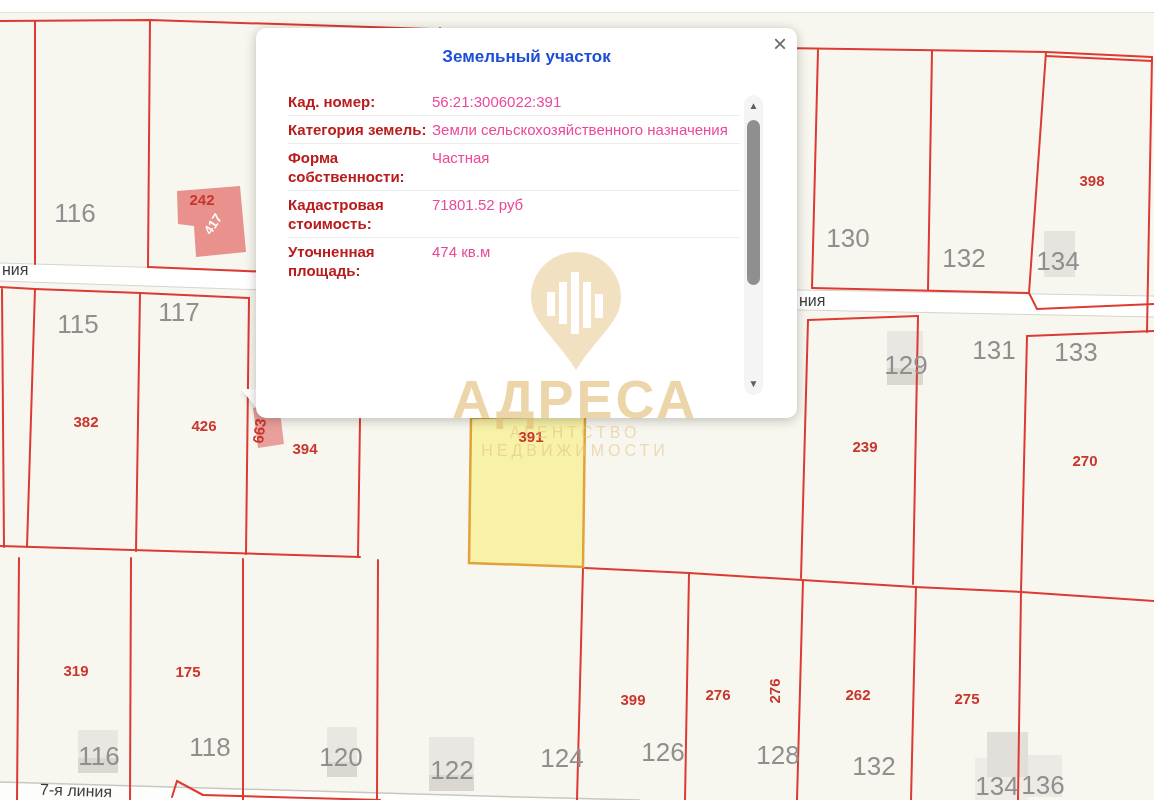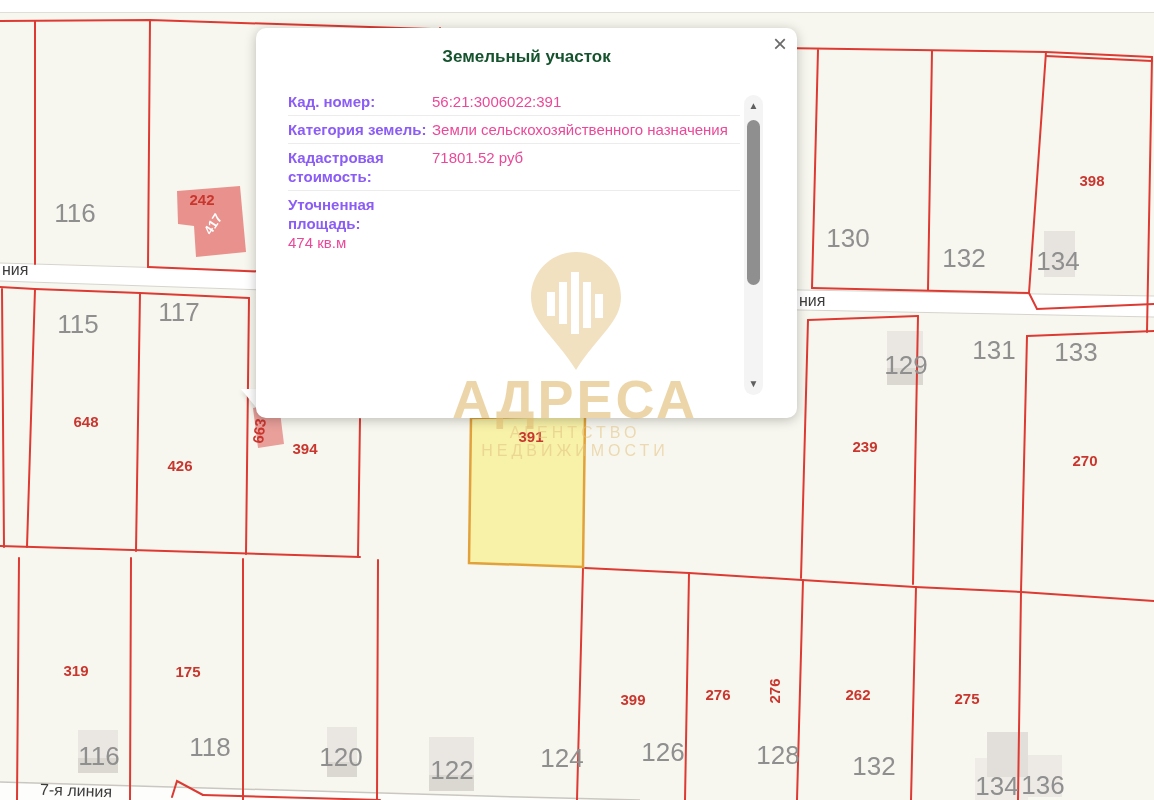--- a/index.html
+++ b/index.html
@@ -27,29 +27,29 @@
     border-left:22px solid transparent;border-right:22px solid transparent;
     border-top:27px solid #ffffff;
     filter:drop-shadow(0 3px 2px rgba(0,0,0,0.12));
   }
   #popup-close{
     position:absolute;right:10px;top:4px;font-size:24px;line-height:24px;
     color:#6b6b6b;cursor:pointer;font-weight:400;
   }
   #popup-title{
     margin-top:19px;width:100%;text-align:center;
-    font-size:17px;font-weight:700;color:#14532d;
+    font-size:17px;font-weight:700;color:#1d4ed8;
   }
   #popup-fields{
     position:absolute;left:32px;top:60px;width:452px;
     font-size:15px;line-height:19px;color:#222;
   }
   .p-row{display:flex;padding:4px 0;border-bottom:1px solid #ececec;}
-  .p-row:last-child{border-bottom:none;flex-direction:column;}
-  .p-lbl{width:144px;flex:none;font-weight:700;color:#8b5cf6;}
+  .p-row:last-child{border-bottom:none;}
+  .p-lbl{width:144px;flex:none;font-weight:700;color:#b91c1c;}
   .p-val{width:308px;color:#ec4899;}
   #popup-scrollbar{
     position:absolute;left:488px;top:67px;width:19px;height:300px;
     background:#f4f4f4;border-radius:10px;
   }
   .sb-arrow{
     position:absolute;left:0;width:19px;text-align:center;
     font-size:10px;color:#5f5f5f;line-height:14px;cursor:pointer;
   }
   #sb-up{top:4px;} #sb-down{bottom:4px;}
@@ -170,22 +170,22 @@
     <span class="map-label lbl-gray" style="left: 341px; top: 757px; transform: translate(-50%, -50%) rotate(0deg);">120</span>
     <span class="map-label lbl-gray" style="left: 452px; top: 770px; transform: translate(-50%, -50%) rotate(0deg);">122</span>
     <span class="map-label lbl-gray" style="left: 562px; top: 758px; transform: translate(-50%, -50%) rotate(0deg);">124</span>
     <span class="map-label lbl-gray" style="left: 663px; top: 752px; transform: translate(-50%, -50%) rotate(0deg);">126</span>
     <span class="map-label lbl-gray" style="left: 778px; top: 755px; transform: translate(-50%, -50%) rotate(0deg);">128</span>
     <span class="map-label lbl-gray" style="left: 874px; top: 766px; transform: translate(-50%, -50%) rotate(0deg);">132</span>
     <span class="map-label lbl-gray" style="left: 997px; top: 786px; transform: translate(-50%, -50%) rotate(0deg);">134</span>
     <span class="map-label lbl-gray" style="left: 1043px; top: 785px; transform: translate(-50%, -50%) rotate(0deg);">136</span>
     <span class="map-label lbl-red" style="left: 202px; top: 155px; transform: translate(-50%, -50%) rotate(0deg); margin-top: 44px;">242</span>
     <span class="map-label lbl-red" style="left: 1092px; top: 180px; transform: translate(-50%, -50%) rotate(0deg);">398</span>
-    <span class="map-label lbl-red" style="left: 86px; top: 421px; transform: translate(-50%, -50%) rotate(0deg);">648</span>
-    <span class="map-label lbl-red" style="left: 180px; top: 425px; transform: translate(-50%, -50%) rotate(0deg); margin-top: 40px;">426</span>
+    <span class="map-label lbl-red" style="left: 86px; top: 421px; transform: translate(-50%, -50%) rotate(0deg);">382</span>
+    <span class="map-label lbl-red" style="left: 204px; top: 425px; transform: translate(-50%, -50%) rotate(0deg);">426</span>
     <span class="map-label lbl-red" style="left: 305px; top: 448px; transform: translate(-50%, -50%) rotate(0deg);">394</span>
     <span class="map-label lbl-red" style="left: 531px; top: 436px; transform: translate(-50%, -50%) rotate(0deg);">391</span>
     <span class="map-label lbl-red" style="left: 865px; top: 446px; transform: translate(-50%, -50%) rotate(0deg);">239</span>
     <span class="map-label lbl-red" style="left: 1085px; top: 460px; transform: translate(-50%, -50%) rotate(0deg);">270</span>
     <span class="map-label lbl-red" style="left: 76px; top: 670px; transform: translate(-50%, -50%) rotate(0deg);">319</span>
     <span class="map-label lbl-red" style="left: 188px; top: 671px; transform: translate(-50%, -50%) rotate(0deg);">175</span>
     <span class="map-label lbl-red" style="left: 633px; top: 687px; transform: translate(-50%, -50%) rotate(0deg); margin-top: 12px;">399</span>
     <span class="map-label lbl-red" style="left: 718px; top: 694px; transform: translate(-50%, -50%) rotate(0deg);">276</span>
     <span class="map-label lbl-red" style="left: 774px; top: 691px; transform: translate(-50%, -50%) rotate(-90deg);">276</span>
     <span class="map-label lbl-red" style="left: 858px; top: 694px; transform: translate(-50%, -50%) rotate(0deg);">262</span>
@@ -204,20 +204,24 @@
   <div id="popup-fields">
       <div class="p-row">
         <div class="p-lbl">Кад. номер:</div>
         <div class="p-val">56:21:3006022:391</div>
       </div>
       <div class="p-row">
         <div class="p-lbl">Категория земель:</div>
         <div class="p-val">Земли сельскохозяйственного назначения</div>
       </div>
       <div class="p-row">
+        <div class="p-lbl">Форма собственности:</div>
+        <div class="p-val">Частная</div>
+      </div>
+      <div class="p-row">
         <div class="p-lbl">Кадастровая стоимость:</div>
         <div class="p-val">71801.52 руб</div>
       </div>
       <div class="p-row">
         <div class="p-lbl">Уточненная площадь:</div>
         <div class="p-val">474 кв.м</div>
       </div>
     </div>
   <div id="popup-scrollbar">
     <span id="sb-up" class="sb-arrow">▲</span>

